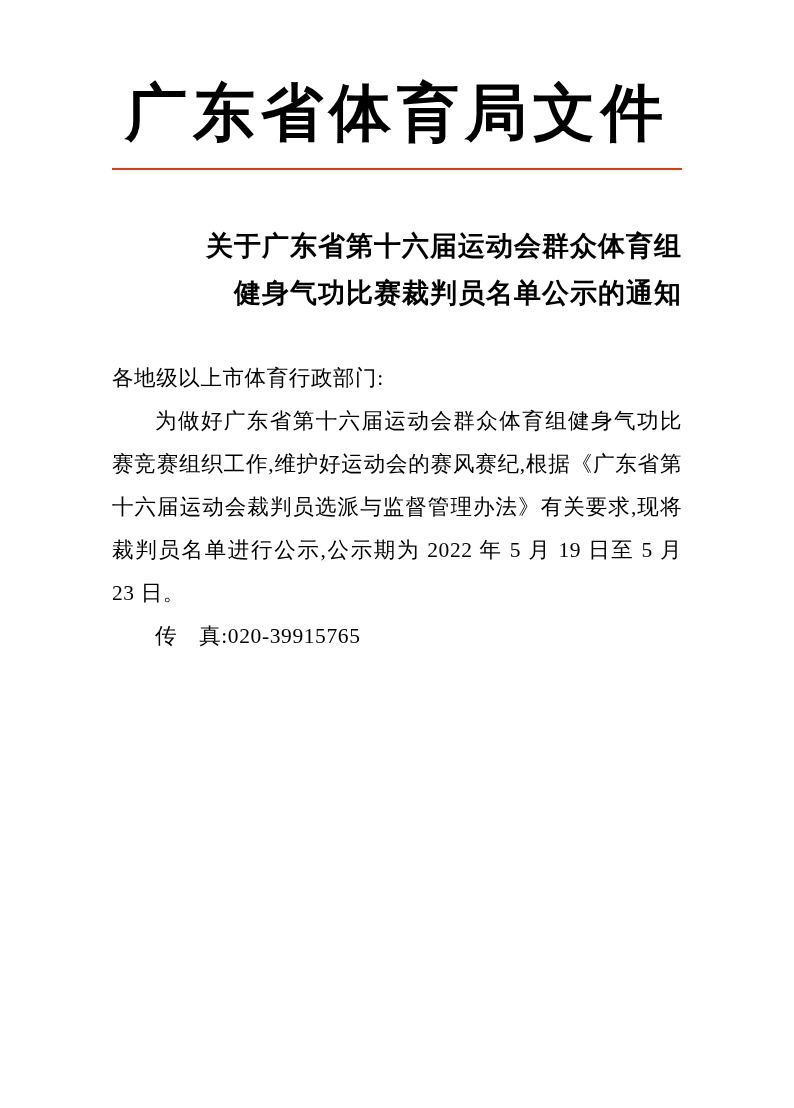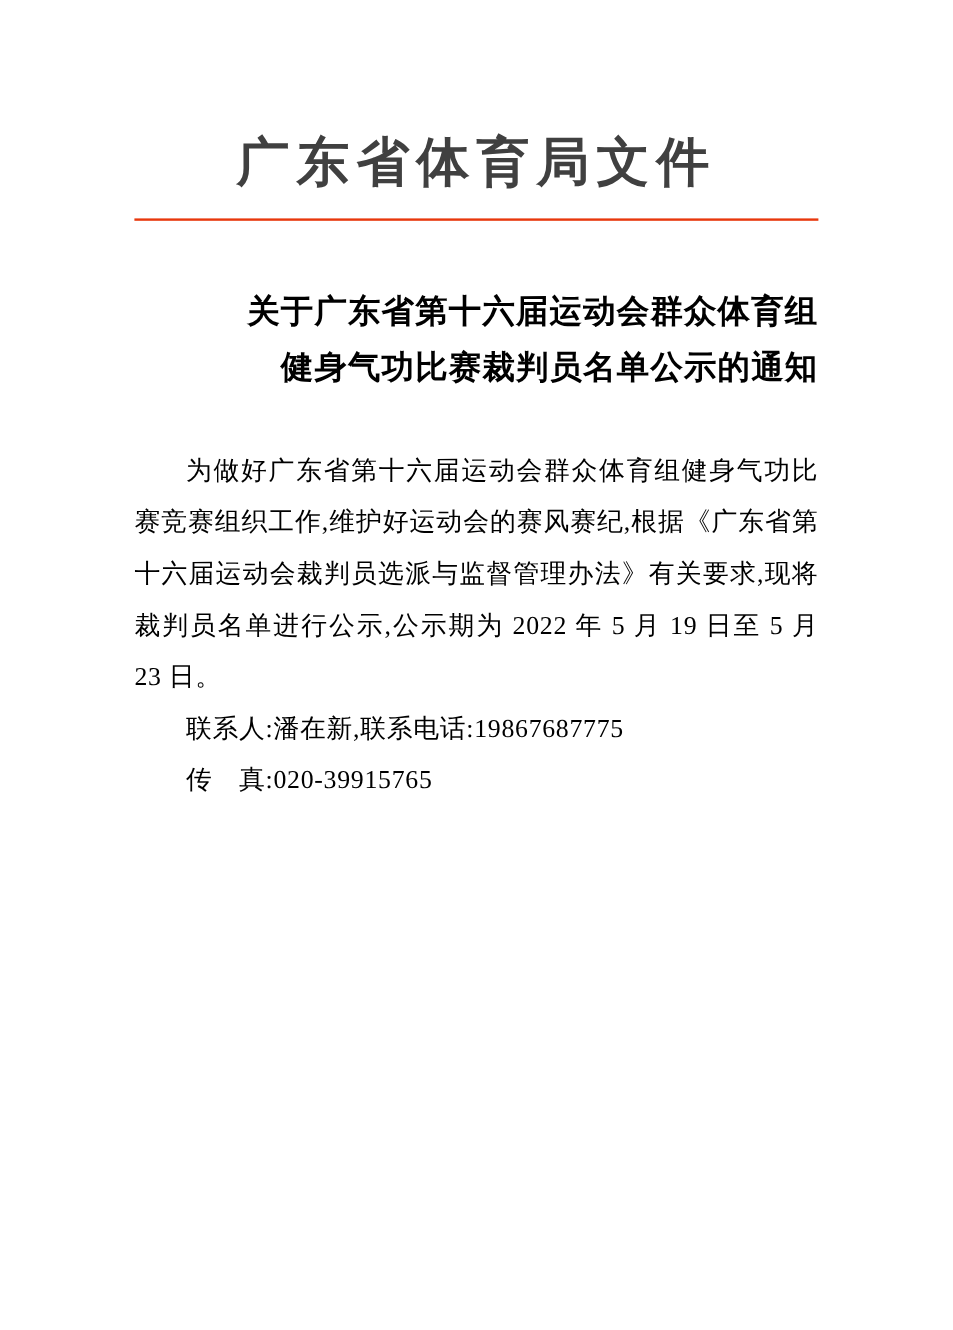--- a/index.html
+++ b/index.html
@@ -17,27 +17,27 @@
   }
   .page {
     width: 794px;
     height: 1108px;
     box-sizing: border-box;
     padding: 0 112px;
     position: relative;
   }
   .doc-title {
     text-align: center;
-    color: #404040;
+    color: #000000;
     font-family: "DejaVu Serif", "Liberation Serif", serif;
     font-weight: bold;
-    font-size: 44px;
+    font-size: 62px;
     letter-spacing: 6px;
     line-height: 1;
-    margin-top: 114px;
+    margin-top: 82px;
     white-space: nowrap;
   }
   .doc-number {
     text-align: center;
     font-size: 19px;
     letter-spacing: 1px;
     margin-top: 66px;
     color: #000000;
     font-family: "Liberation Serif", serif;
   }
@@ -92,18 +92,18 @@
 
 
   <div class="red-rule"></div>
 
   <div class="subject">
     <div>关于广东省第十六届运动会群众体育组</div>
     <div>健身气功比赛裁判员名单公示的通知</div>
   </div>
 
   <div class="body-text">
+    <p>各地级以上市体育行政部门:</p>
     <p class="indent">为做好广东省第十六届运动会群众体育组健身气功比赛竞赛组织工作,维护好运动会的赛风赛纪,根据《广东省第十六届运动会裁判员选派与监督管理办法》有关要求,现将裁判员名单进行公示,公示期为 2022 年 5 月 19 日至 5 月 23 日。</p>
-    <p class="contact">联系人:潘在新,联系电话:19867687775</p>
     <p class="fax">传　真:020-39915765</p>
   </div>
 
 </div>
 
 </body></html>

